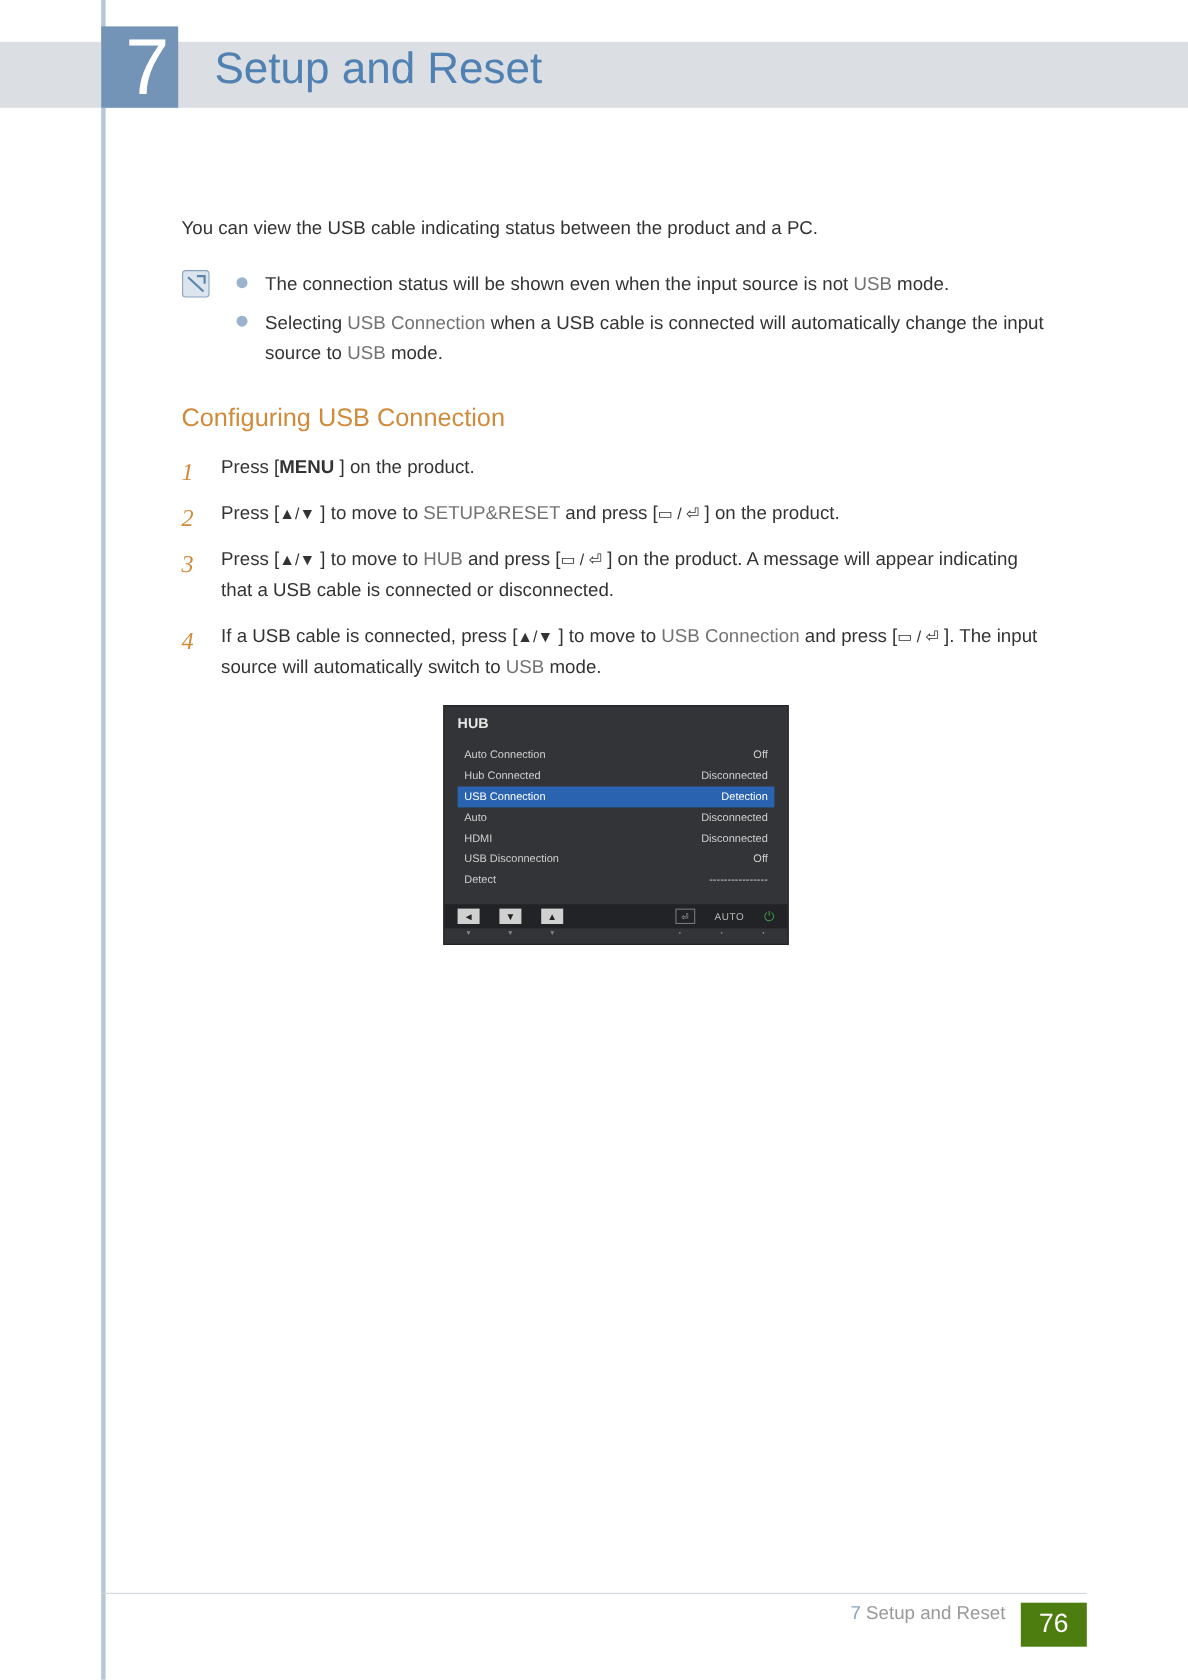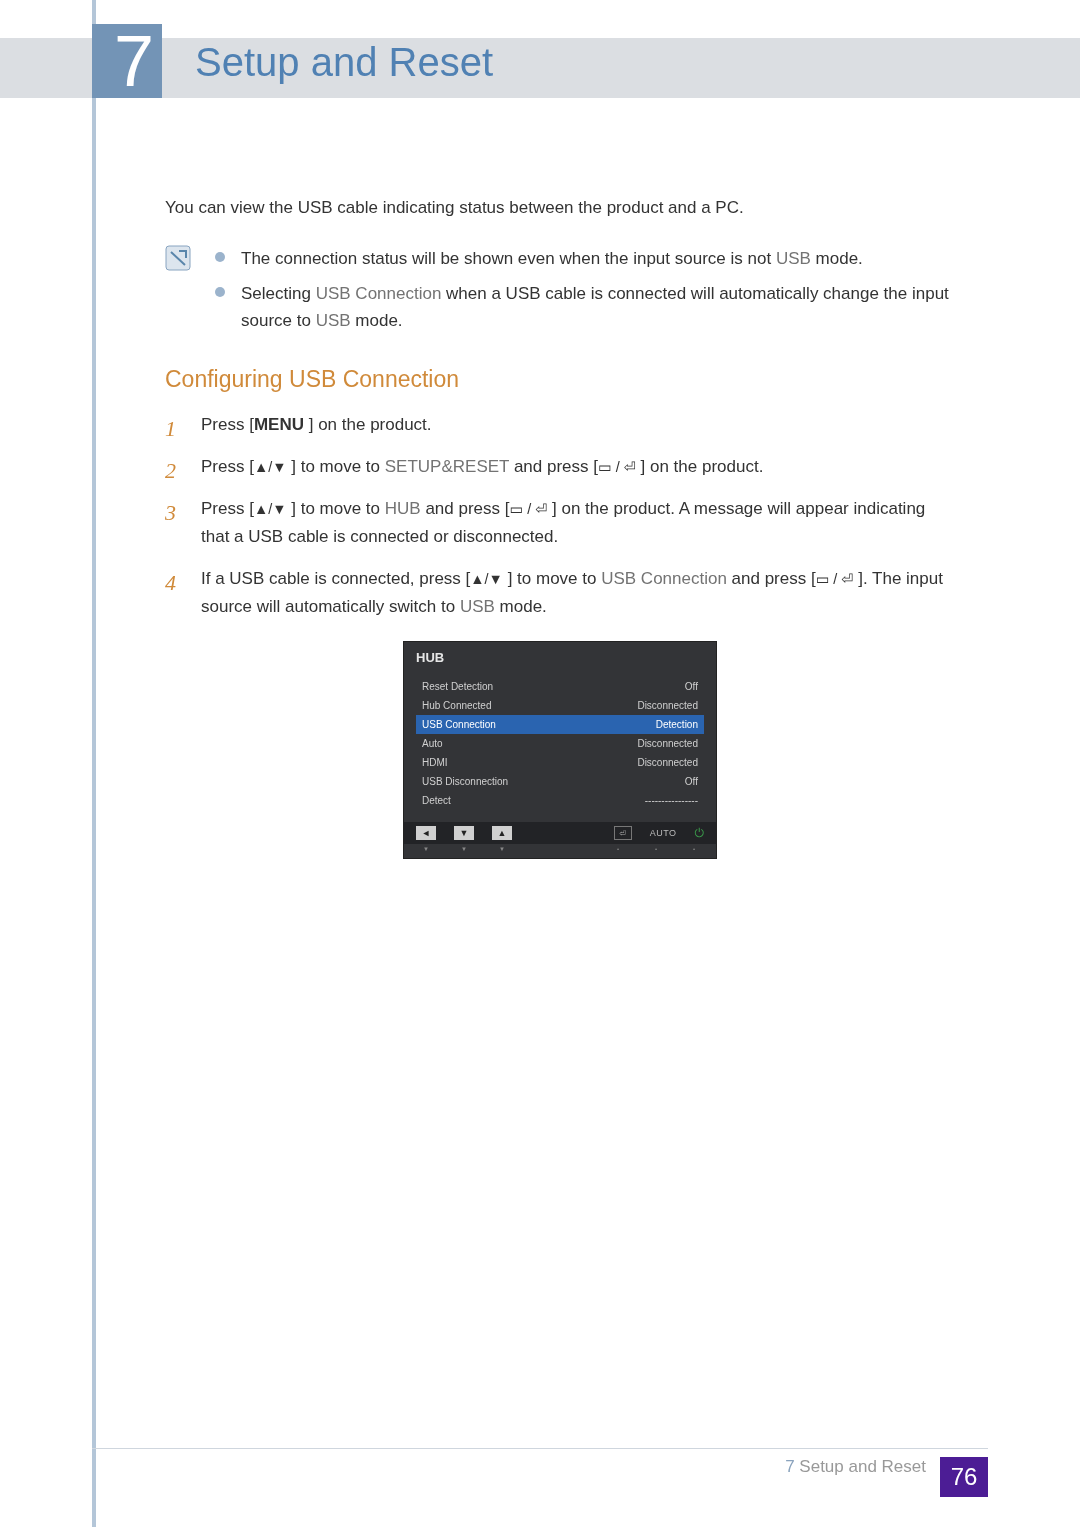--- a/index.html
+++ b/index.html
@@ -37,21 +37,21 @@
   .hub-sep .spacer { flex:1; }
   .hub-sep .smicon { width:18px; height:14px; display:flex; align-items:center; justify-content:center; border:1px solid #777; color:#aaa; font-size:8px; }
   .hub-sep .txt { color:#bbb; font-size:9px; letter-spacing:0.5px; }
   .hub-sep .pwr { color:#3a9a4a; font-size:12px; }
   .hub-dotrow { display:flex; padding:2px 12px 6px; gap:18px; justify-content:flex-start; }
   .hub-dotrow .d { width:20px; text-align:center; color:#888; font-size:6px; }
   .footer { position:absolute; bottom:30px; left:0; width:100%; display:flex; justify-content:flex-end; padding-right:92px; gap:14px; }
   .footer-line { position:absolute; bottom:78px; left:92px; right:92px; height:1px; background:#cfd6de; }
   .footer-ch { color:#999; font-size:17px; }
   .footer-chnum { color:#8aa3bd; }
-  .footer-page { background:#4c1d95; color:#fff; width:48px; height:40px; display:flex; align-items:center; justify-content:center; font-size:24px; }
+  .footer-page { background:#4d7c0f; color:#fff; width:60px; height:40px; display:flex; align-items:center; justify-content:center; font-size:24px; }
 </style>
 </head>
 <body>
 
 <div class="left-bar"></div>
 <div class="header-band"></div>
 <div class="ch-box">7</div>
 <div class="page-title">Setup and Reset</div>
 
 <div class="content">
@@ -78,21 +78,21 @@
     <li><span>Press [</span><span class="menukey">MENU</span><span> ] on the product.</span></li>
     <li><span>Press [</span><span class="glyph">▲/▼</span><span> ] to move to </span><span class="orange">SETUP&amp;RESET</span><span> and press [</span><span class="glyph">▭ / ⏎</span><span> ] on the product.</span></li>
     <li><span>Press [</span><span class="glyph">▲/▼</span><span> ] to move to </span><span class="orange">HUB</span><span> and press [</span><span class="glyph">▭ / ⏎</span><span> ] on the product. A message will appear indicating that a USB cable is connected or disconnected.</span></li>
     <li><span>If a USB cable is connected, press [</span><span class="glyph">▲/▼</span><span> ] to move to </span><span class="orange">USB Connection</span><span> and press [</span><span class="glyph">▭ / ⏎</span><span> ]. The input source will automatically switch to </span><span class="orange">USB</span><span> mode.</span></li>
   </ol>
 
   <div class="hub-screenshot">
     <div class="hub-title">HUB</div>
     <div class="hub-menu">
       <div class="hub-item">
-          <span>Reset Detection</span>
+          <span>Auto Connection</span>
           <span class="hub-val">Off</span>
         </div>
       <div class="hub-item">
           <span>Hub Connected</span>
           <span class="hub-val">Disconnected</span>
         </div>
       <div class="hub-item highlight">
           <span>USB Connection</span>
           <span class="hub-val">Detection</span>
         </div>

